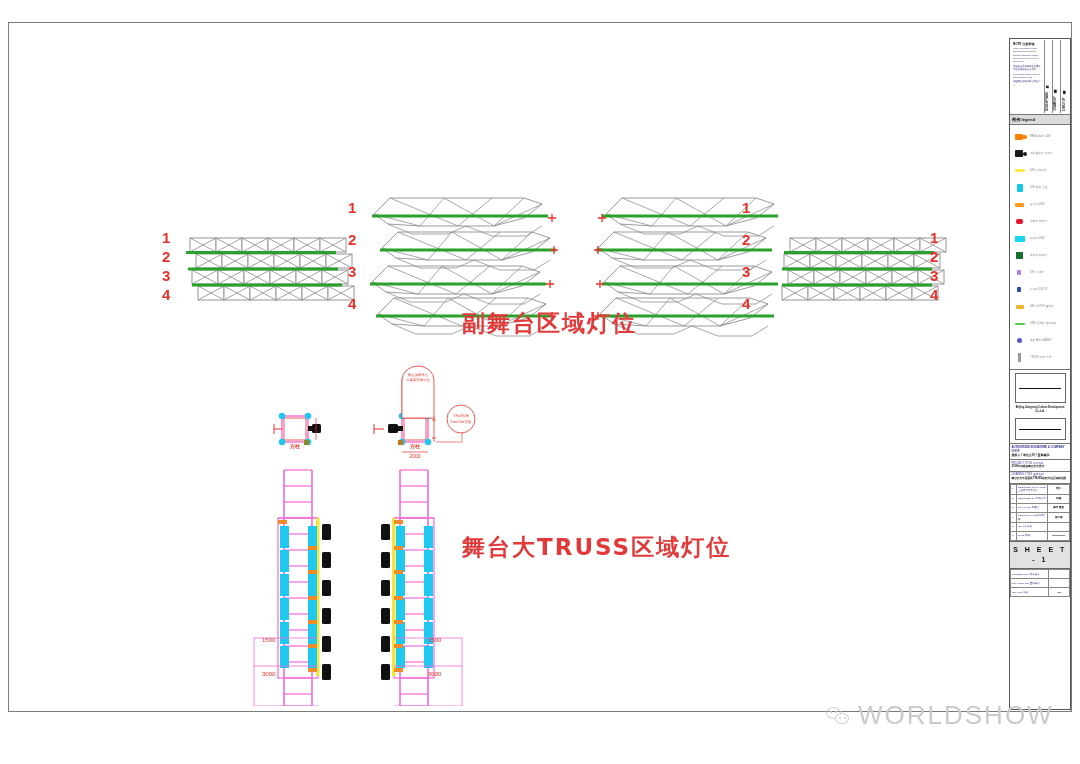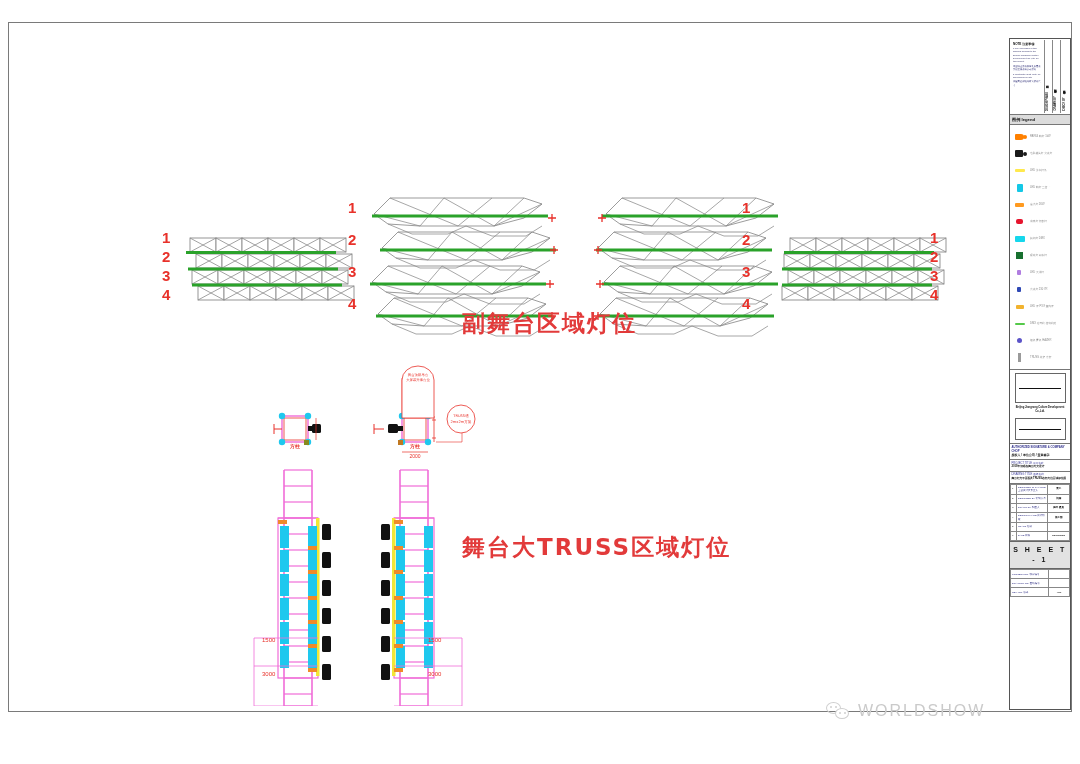--- a/index.html
+++ b/index.html
@@ -134,21 +134,21 @@
   .sheet-no {
     background:#e2e2e2; text-align:center; font-weight:bold;
     font-size:7px; letter-spacing:2.5px; padding:3px 0;
     border-top:1px solid #666; border-bottom:1px solid #666; color:#111;
   }
 
   
   #watermark {
     position:absolute; left:826px; top:700px;
     display:flex; align-items:center; gap:6px;
-    color:#c9c9c9; font-size:16px; letter-spacing:2px;
+    color:#c9c9c9; font-size:26px; letter-spacing:2px;
     font-family:"Liberation Sans", sans-serif;
     pointer-events:none;
     text-align:right;
   }
   #watermark .wc { width:26px; height:22px; position:relative; }
   #watermark .wc .b1 {
     position:absolute; left:0; top:2px; width:15px; height:12px;
     border:1.6px solid #cfcfcf; border-radius:50%;
   }
   #watermark .wc .b2 {

